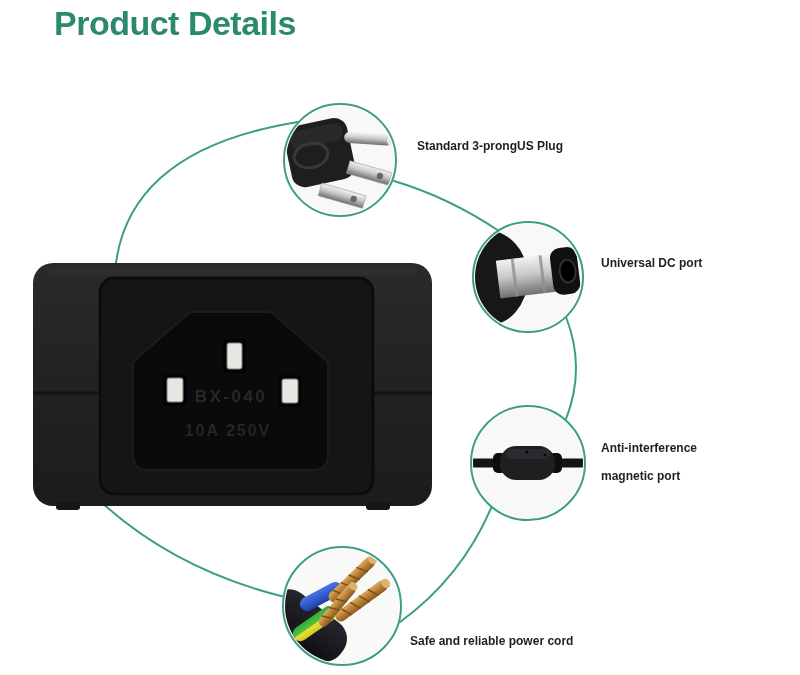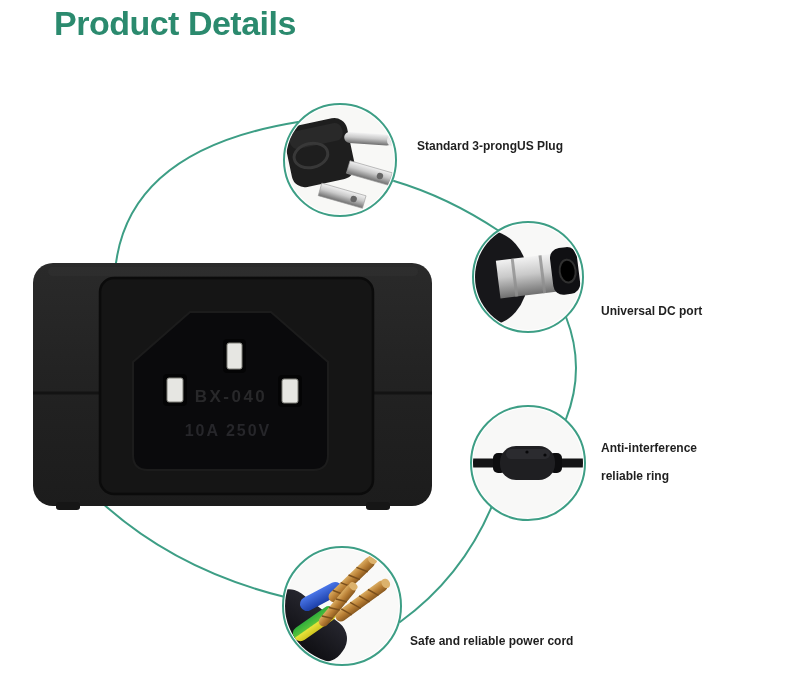--- a/index.html
+++ b/index.html
@@ -11,21 +11,21 @@
     font-size:34px;font-weight:700;letter-spacing:-0.5px;
     color:#2b8a6e;
   }
   svg.diagram{position:absolute;left:0;top:0;}
   .callout-label{
     position:absolute;
     color:#1f1f1f;font-size:12px;font-weight:700;line-height:28px;
     white-space:nowrap;
   }
   #label-us-plug{left:417px;top:132px;}
-  #label-dc-port{left:601px;top:249px;margin-top:48px;}
+  #label-dc-port{left:601px;top:249px;}
   #label-magnetic-ring{left:601px;top:434px;}
   #label-power-cord{left:410px;top:615px;margin-top:12px;}
   .emboss{font-family:"Liberation Sans",sans-serif;font-weight:700;}
 </style>
 </head>
 <body>
 
 <div class="stage">
 
   <div class="page-title">Product Details</div>
@@ -209,19 +209,19 @@
   </svg>
 
   <div class="callout-label" id="label-us-plug">
     <div>Standard 3-prongUS Plug</div>
   </div>
   <div class="callout-label" id="label-dc-port">
     <div>Universal DC port</div>
   </div>
   <div class="callout-label" id="label-magnetic-ring">
     <div>Anti-interference</div>
-    <div>reliable ring</div>
+    <div>magnetic port</div>
   </div>
   <div class="callout-label" id="label-power-cord">
     <div>Safe and reliable power cord</div>
   </div>
 
 </div>
 
 </body></html>

